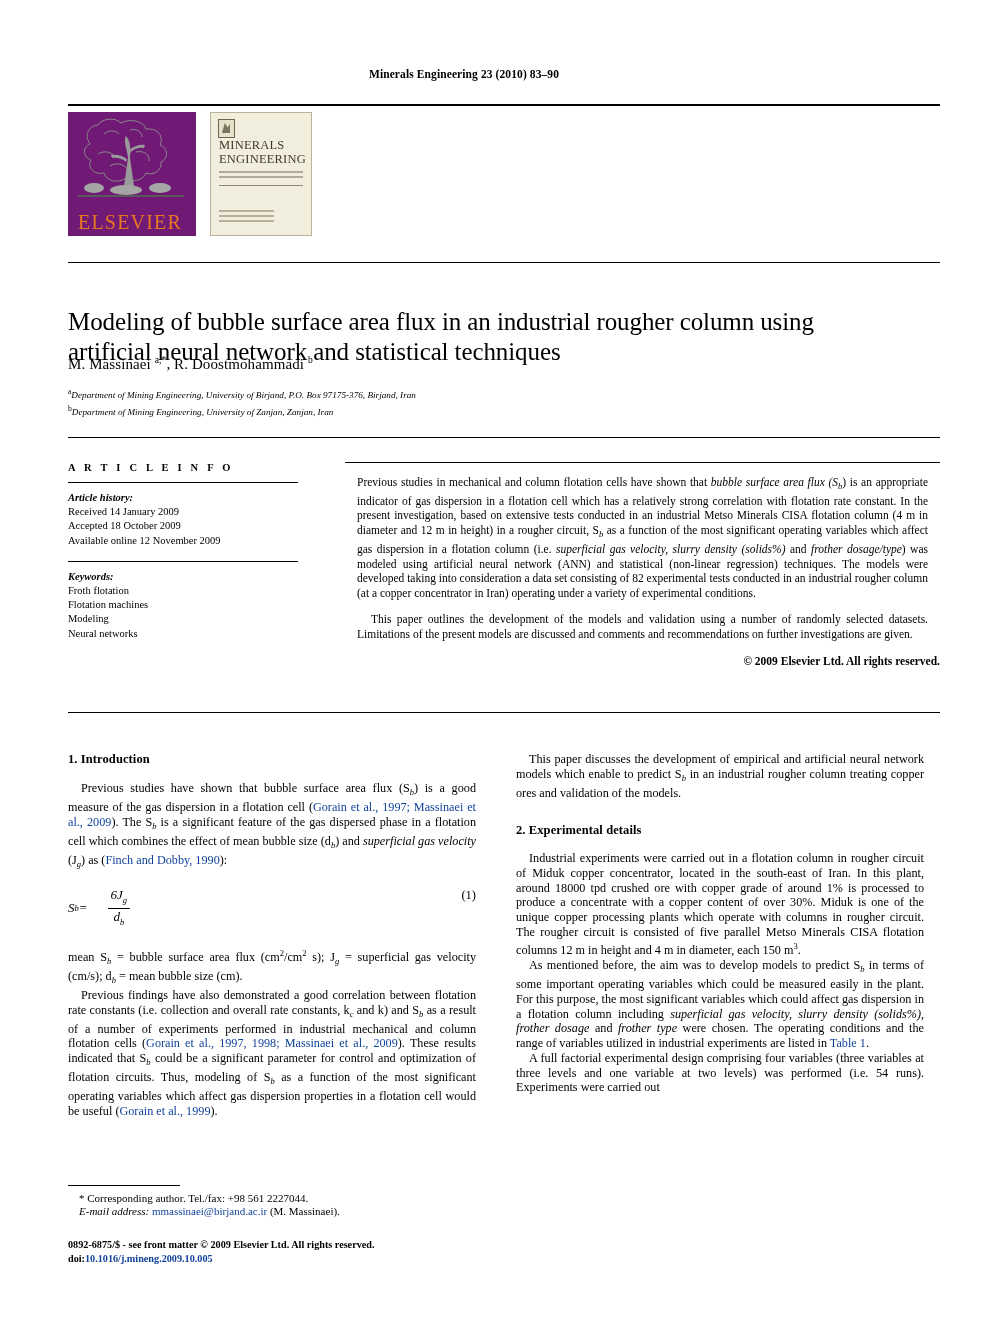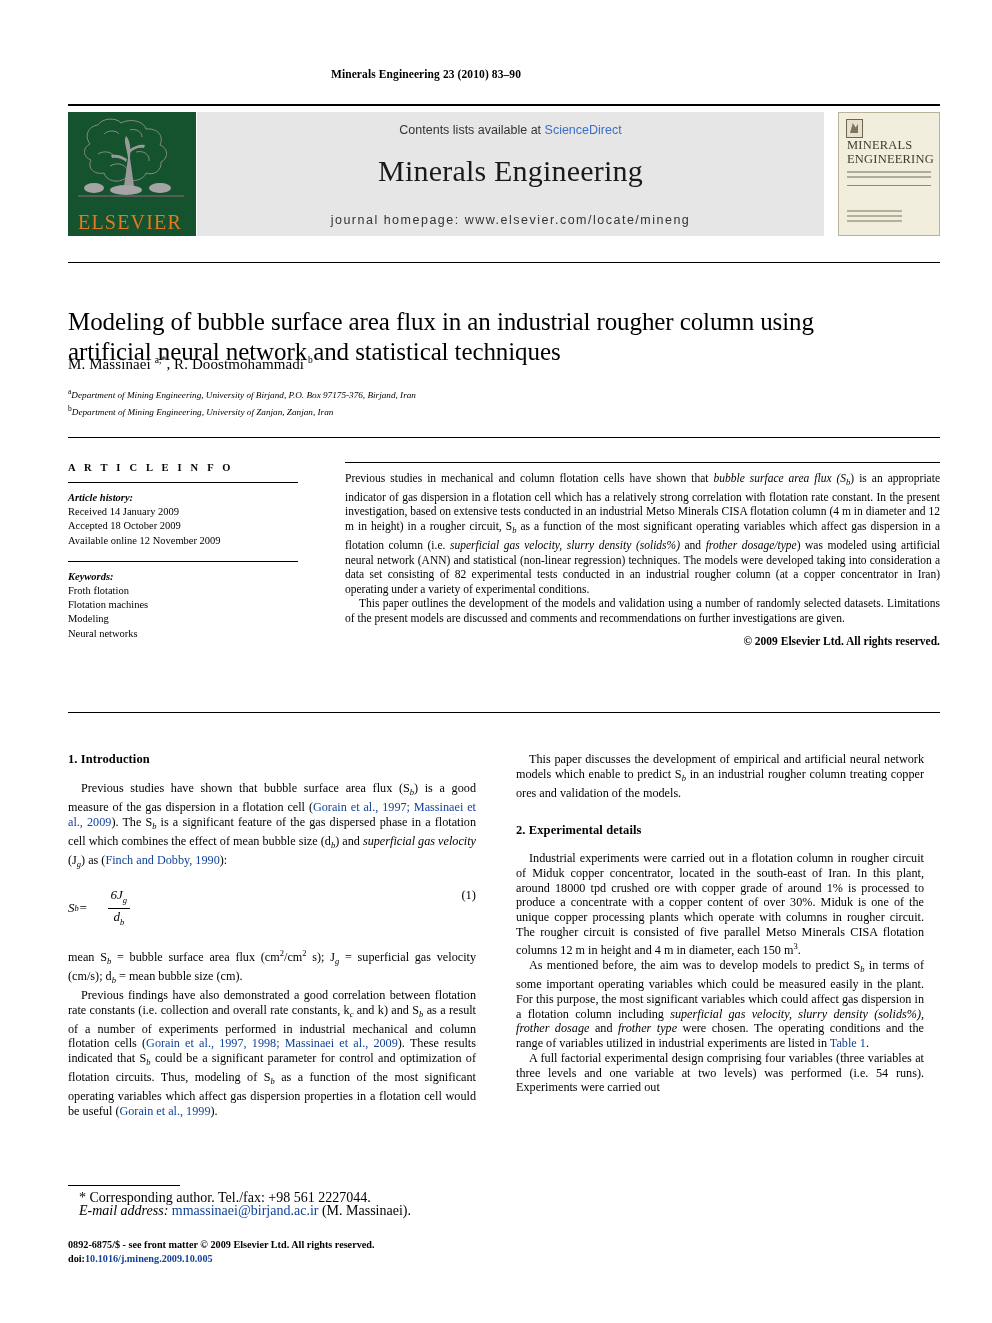--- a/index.html
+++ b/index.html
@@ -23,20 +23,21 @@
   
   .running-head {
     position: absolute;
     top: 68px;
     left: 0;
     width: 852px;
     text-align: center;
     font-size: 11.5px;
     font-weight: bold;
     letter-spacing: .1px;
+    padding-left: 38px;
   }
 
   
   .masthead {
     position: absolute;
     top: 104px;
     left: 68px;
     width: 872px;
     height: 130px;
     border-top: 2.2px solid #000;
@@ -47,21 +48,21 @@
     left: 0;
     width: 872px;
     height: 124px;
     display: flex;
     align-items: stretch;
   }
   .elsevier-logo {
     width: 128px;
     flex: 0 0 128px;
     position: relative;
-    background: #14532d;
+    background: #701a75;
   }
   .tree-wrap {
     position: absolute;
     top: 2px;
     left: 6px;
     width: 114px;
     height: 88px;
     overflow: hidden;
   }
   .elsevier-word {
@@ -261,21 +262,21 @@
   }
   .info-block { font-size: 10.5px; line-height: 14.2px; }
   .info-block .ital { font-style: italic; font-weight: bold; }
   .info-gap { height: 13px; }
   .abstract-text {
     font-size: 11.5px;
     line-height: 14.6px;
     text-align: justify;
     hyphens: none;
   }
-  .abstract-text p { margin: 0; }
+  .abstract-text p { margin: 12px; }
   .abstract-text p + p { text-indent: 14px; }
   .abstract-text i { font-style: italic; }
   .copyright-line {
     margin-top: 8px;
     text-align: right;
     font-size: 11.5px;
     font-weight: bold;
   }
   .abs-rule-bottom {
     position: absolute;
@@ -325,21 +326,21 @@
   .eq-num { font-style: normal; font-size: 12.5px; }
   sub { font-size: 8.5px; }
   sup { font-size: 8.5px; }
 
   
   .footnote {
     position: absolute;
     left: 68px;
     top: 1185px;
     width: 408px;
-    font-size: 14px;
+    font-size: 11px;
     line-height: 12.6px;
   }
   .footnote-rule {
     width: 112px;
     height: 1px;
     background: #000;
     margin-bottom: 6px;
   }
   .footnote .indent { padding-left: 11px; }
   .footnote i { font-style: italic; }
@@ -384,27 +385,20 @@
               <ellipse cx="20" cy="74" rx="10" ry="5"></ellipse>
               <ellipse cx="86" cy="74" rx="11" ry="5"></ellipse>
               <ellipse cx="52" cy="76" rx="16" ry="5"></ellipse>
             </g>
             <rect x="4" y="81" width="106" height="2" fill="#5a5a5a"></rect>
           </svg>
         </div>
         <div class="elsevier-word">ELSEVIER</div>
       </div>
 
-      <div class="masthead-center">
-        <div class="contents-line">
-          <span>Contents lists available at </span><span class="sd">ScienceDirect</span>
-        </div>
-        <div class="journal-title">Minerals Engineering</div>
-        <div class="homepage-line">journal homepage: www.elsevier.com/locate/mineng</div>
-      </div>
 
       <div class="cover-thumb">
         <div class="cover-elsevier-mark"></div>
         <div class="cover-title">
           <span>MINERALS</span><br>
           <span>ENGINEERING</span>
         </div>
         <div class="cover-grey-lines" style="top:58px">
           <i></i>
             <i></i>

